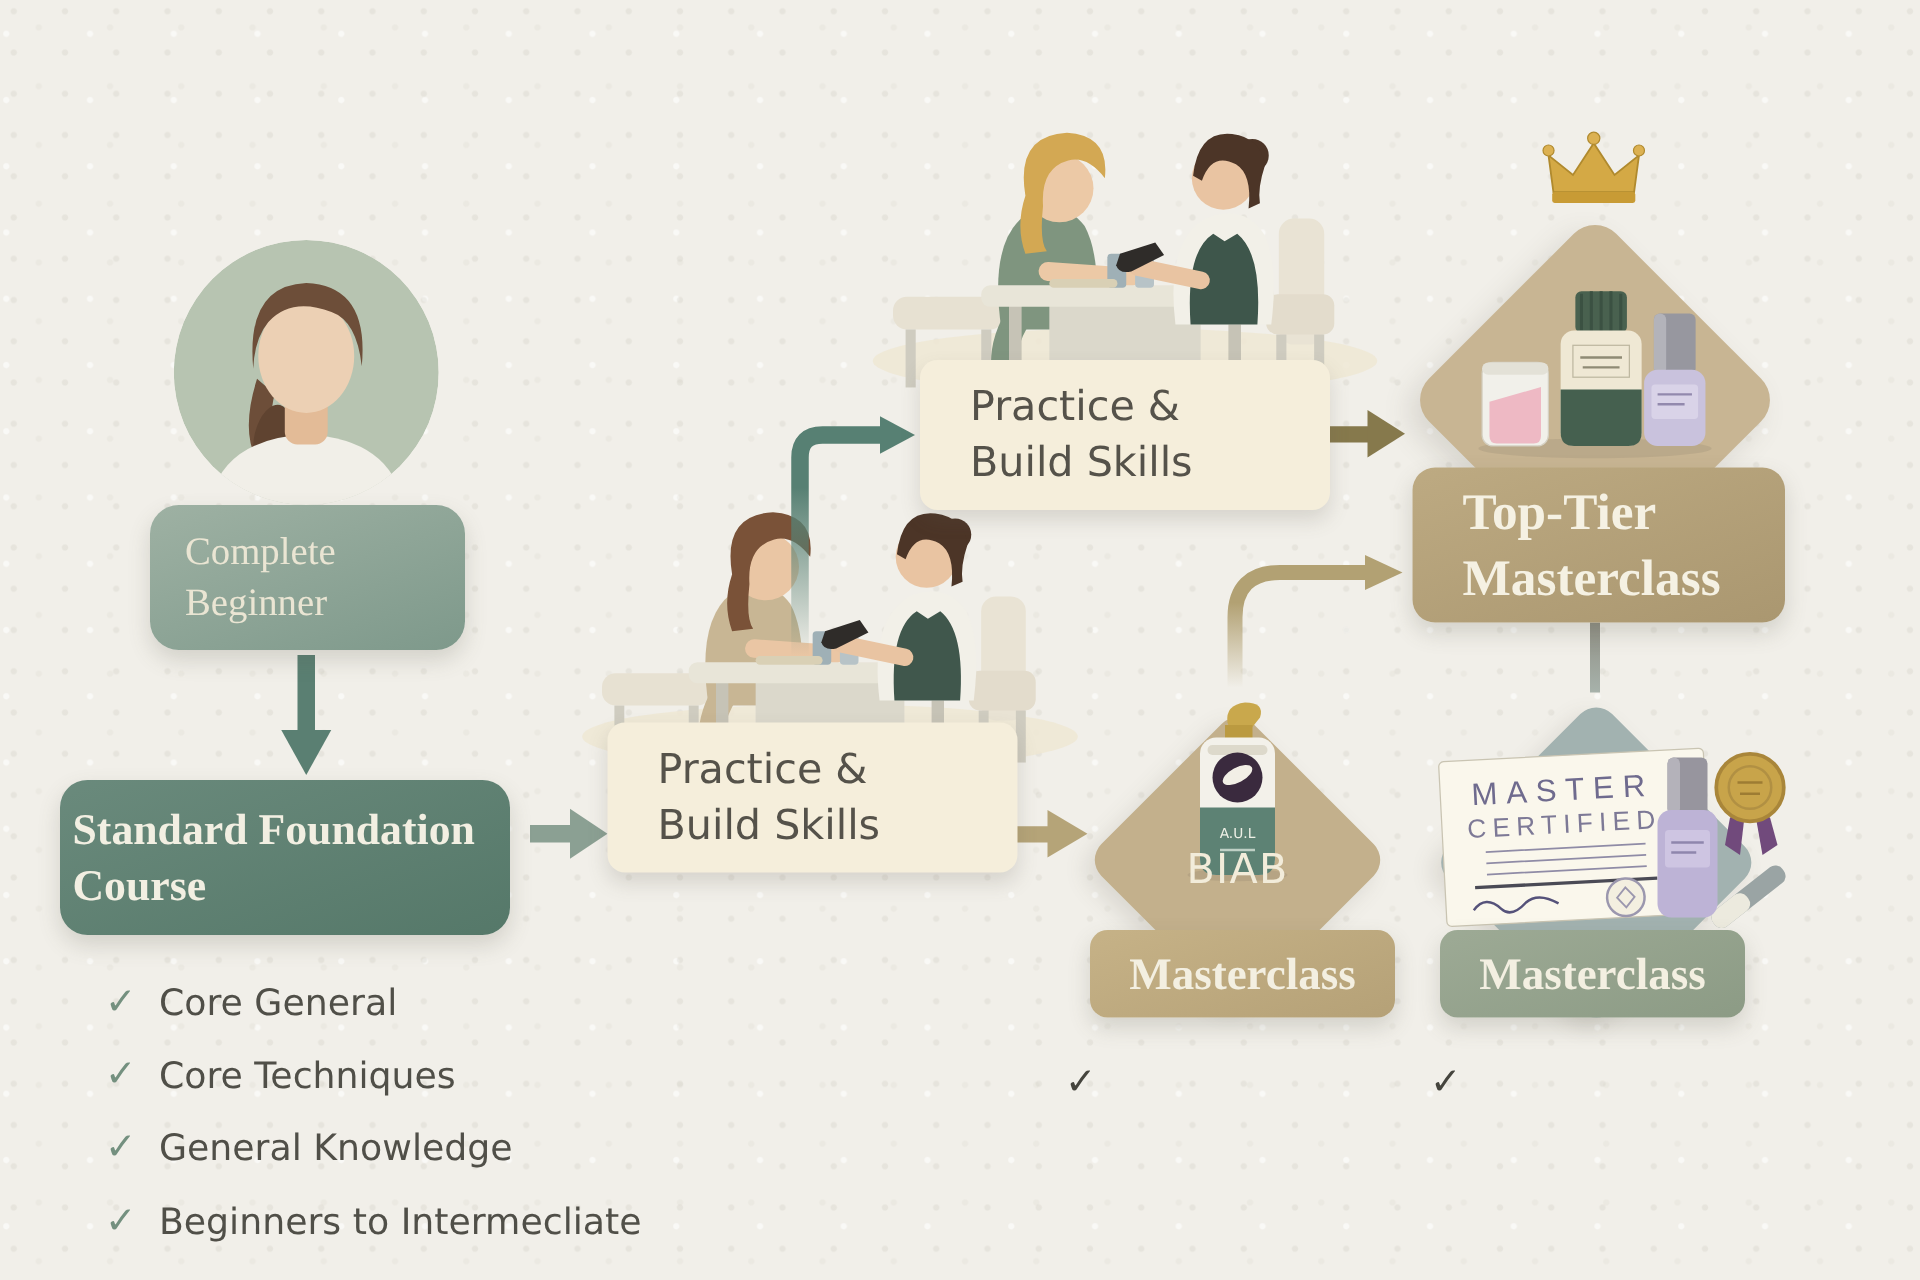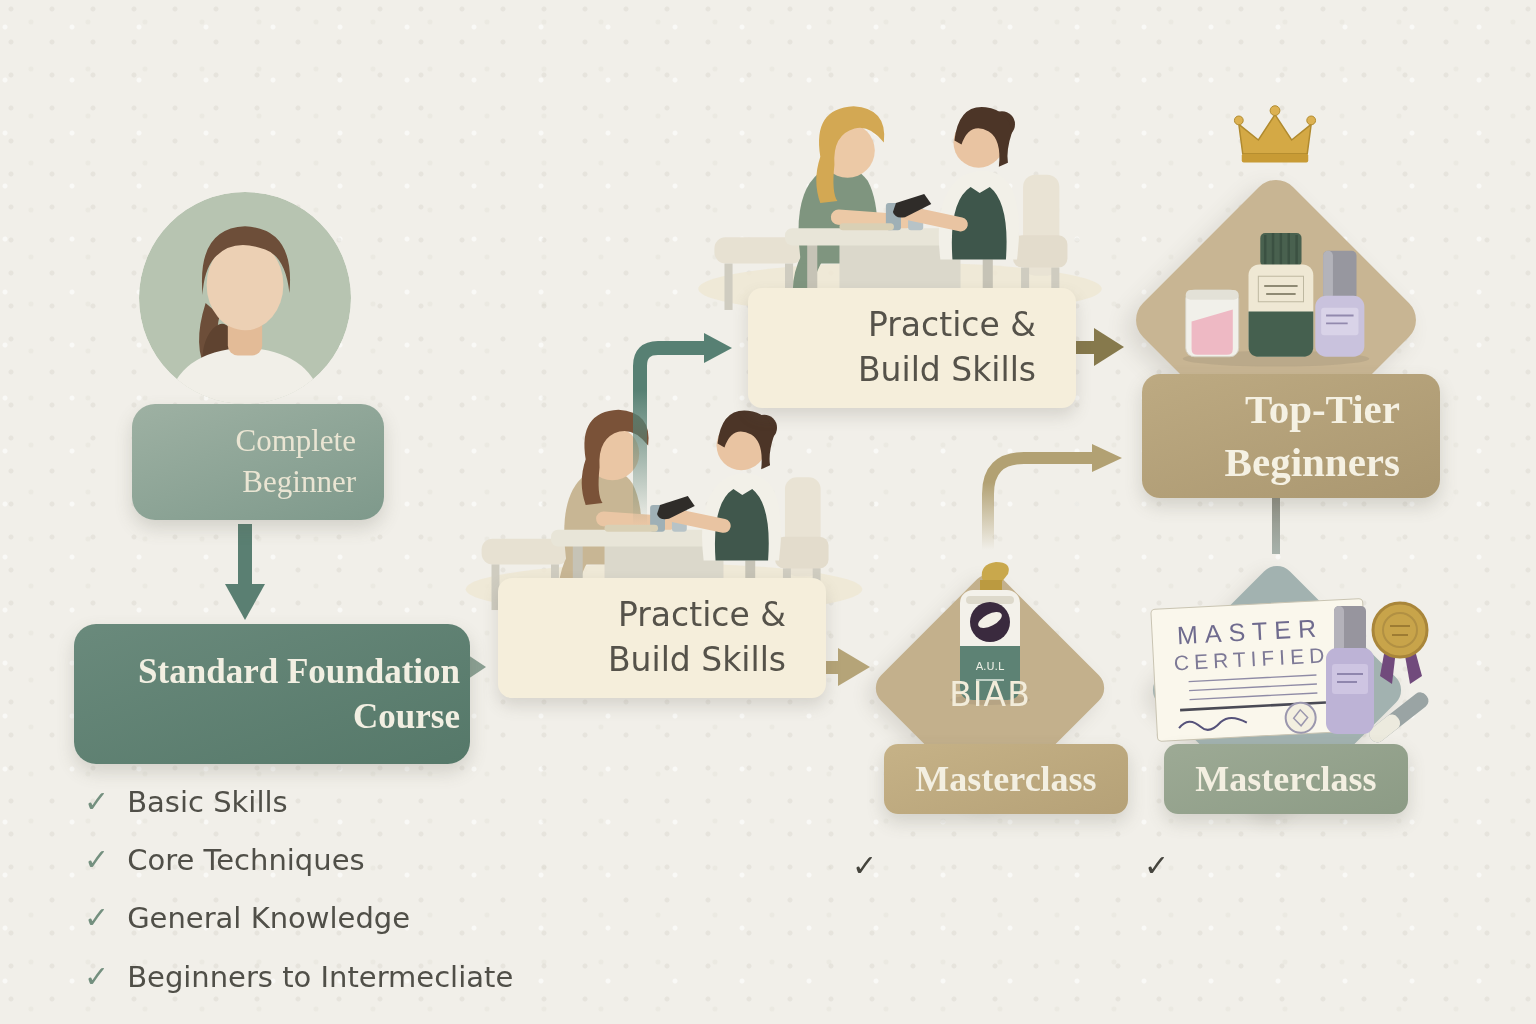--- a/index.html
+++ b/index.html
@@ -9,28 +9,28 @@
     background-image:
       radial-gradient(circle at 11px 9px, rgba(203,200,189,.28) 0 2px, transparent 3px),
       radial-gradient(circle at 31px 22px, rgba(214,210,199,.22) 0 2px, transparent 3px),
       radial-gradient(circle at 5px 27px, rgba(255,255,255,.6) 0 2px, transparent 3px);
     background-size:41px 33px,57px 47px,67px 53px;
     font-family:"DejaVu Sans",sans-serif;
   }
   .abs{position:absolute;}
   .box{
     position:absolute;display:flex;align-items:center;justify-content:center;
-    text-align:right;border-radius:18px;box-shadow:0 8px 18px rgba(92,90,76,.20);margin-left:12px;
+    text-align:left;border-radius:18px;box-shadow:0 8px 18px rgba(92,90,76,.20);
   }
   .box-beginner{left:120px;top:404px;width:252px;height:116px;
     background:linear-gradient(160deg,#9eb1a3,#7e998b);color:#eae5d3;
     font:400 31px/1.32 "Liberation Serif",serif;border-radius:23px;}
-  .box-foundation{left:62px;top:624px;width:360px;height:140px;border-radius:22px;
+  .box-foundation{left:48px;top:624px;width:360px;height:124px;border-radius:22px;
     background:linear-gradient(160deg,#6a8a7c,#557869);color:#f2efe2;
-    font:700 35px/1.3 "Liberation Serif",serif;padding-left:36px;}
+    font:700 35px/1.3 "Liberation Serif",serif;}
   .box-practice{width:328px;height:120px;background:#f5eedb;color:#55524a;
     font:500 33px/1.35 "DejaVu Sans",sans-serif;border-radius:14px;
     box-shadow:0 8px 16px rgba(92,90,76,.18);}
   .pr-upper{left:736px;top:288px;}
   .pr-lower{left:486px;top:578px;}
   .box-toptier{left:1130px;top:374px;width:298px;height:124px;
     background:linear-gradient(160deg,#bdaa82,#aa9770);color:#f5f1e3;
     font:700 41px/1.3 "Liberation Serif",serif;}
   .box-masterclass{width:244px;height:70px;font:700 36px/1 "Liberation Serif",serif;
     color:#f3efe1;border-radius:14px;}
@@ -249,33 +249,33 @@
   <div class="box box-foundation">
     <span style="padding:0 10px">Standard Foundation Course</span>
   </div>
   <div class="box box-practice pr-lower">
     <span style="padding:0 40px">Practice &amp; Build Skills</span>
   </div>
   <div class="box box-practice pr-upper">
     <span style="padding:0 40px">Practice &amp; Build Skills</span>
   </div>
   <div class="box box-toptier">
-    <span style="padding:0 40px">Top-Tier Beginners</span>
+    <span style="padding:0 40px">Top-Tier Masterclass</span>
   </div>
   <div class="biab-tag">BIAB</div>
   <div class="box box-masterclass mc-biab">
     <span>Masterclass</span>
   </div>
   <div class="box box-masterclass mc-master">
     <span>Masterclass</span>
   </div>
 
   <div class="check-item" style="left:84px;top:787px">
     <span class="check">✓</span>
-    <span>Basic Skills</span>
+    <span>Core General</span>
   </div>
   <div class="check-item" style="left:84px;top:845px">
     <span class="check">✓</span>
     <span>Core Techniques</span>
   </div>
   <div class="check-item" style="left:84px;top:903px">
     <span class="check">✓</span>
     <span>General Knowledge</span>
   </div>
   <div class="check-item" style="left:84px;top:962px">

